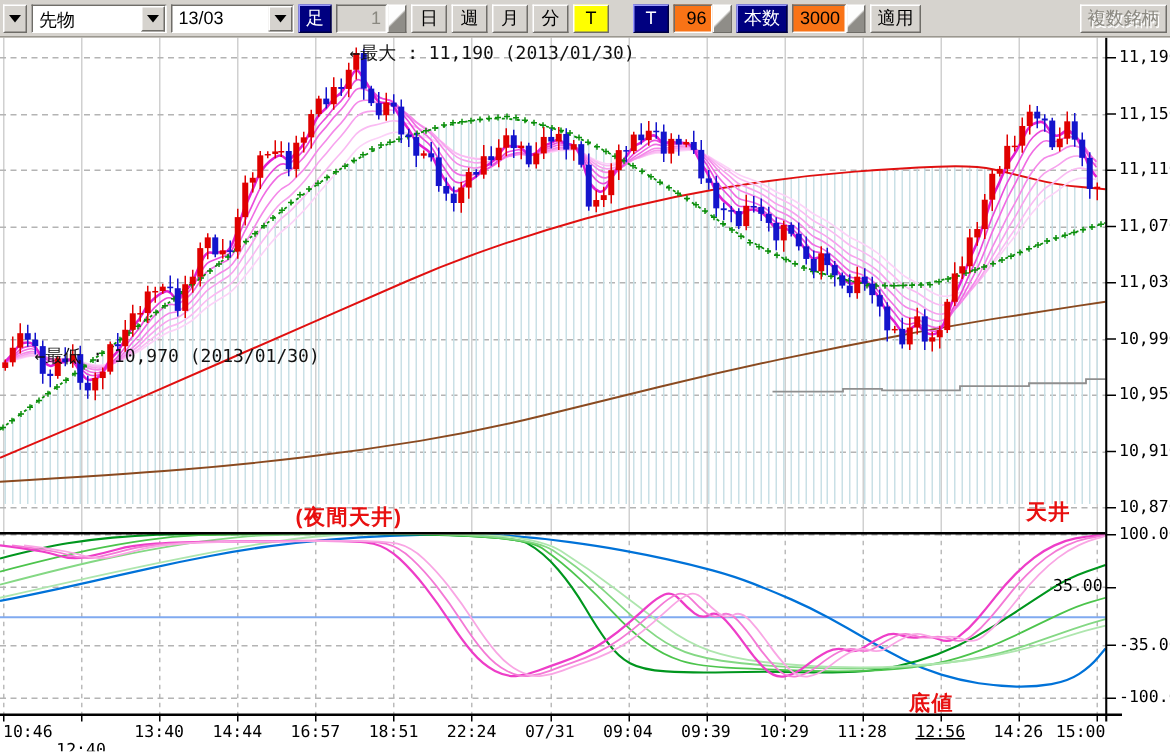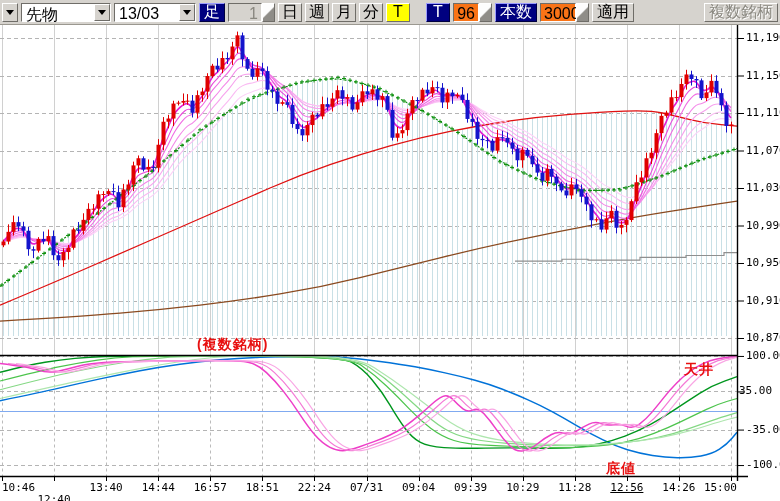--- a/index.html
+++ b/index.html
@@ -1,21 +1,21 @@
 <!DOCTYPE html>
 <html><head>
 <meta charset="utf-8">
 <style>
   html,body{margin:0;padding:0;background:#fff;}
   #app{position:relative;width:780px;height:501px;overflow:hidden;background:#fff;
        font-family:"Liberation Sans","DejaVu Sans",sans-serif;}
   
   #toolbar{position:absolute;left:0;top:0;width:780px;height:25px;background:#d6d3ce;
            border-bottom:1px solid #9b9890;display:flex;align-items:center;gap:3px;
-           padding:0 2px;box-sizing:border-box;z-index:5;font-size:16px;}
+           padding:0 2px;box-sizing:border-box;z-index:5;font-size:12px;}
   .btn{height:19px;display:inline-flex;align-items:center;justify-content:center;
        background:#d6d3ce;border:1px solid;border-color:#ffffff #6f6d68 #6f6d68 #ffffff;
        padding:0 4px;box-sizing:border-box;color:#000;white-space:nowrap;cursor:default;}
   .btn.navy{background:#000080;color:#fff;border-color:#9a9aff #000040 #000040 #9a9aff;}
   .btn.yellow{background:#ffff00;}
   .btn.disabled{color:#8a8880;text-shadow:1px 1px 0 #ffffff;}
   .combo{height:19px;display:inline-flex;background:#fff;border:1px solid;
          border-color:#6f6d68 #ffffff #ffffff #6f6d68;box-sizing:border-box;}
   .combo .val{padding:1px 4px 0 4px;min-width:10px;white-space:nowrap;}
   .drop-btn{width:16px;height:100%;background:#d6d3ce;border:1px solid;
@@ -632,37 +632,39 @@
         <line x1="367.5" y1="476" x2="367.5" y2="481" stroke="#000"></line>
         <line x1="419.5" y1="476" x2="419.5" y2="481" stroke="#000"></line>
         <line x1="471.5" y1="476" x2="471.5" y2="481" stroke="#000"></line>
         <line x1="523.5" y1="476" x2="523.5" y2="481" stroke="#000"></line>
         <line x1="575.5" y1="476" x2="575.5" y2="481" stroke="#000"></line>
         <line x1="627.5" y1="476" x2="627.5" y2="481" stroke="#000"></line>
         <line x1="679.5" y1="476" x2="679.5" y2="481" stroke="#000"></line>
         <line x1="731.5" y1="476" x2="731.5" y2="481" stroke="#000"></line>
       </svg>
 
-
-    <div class="rednote" id="night-note" style="left: 197px; top: 311px; color: rgb(232, 16, 16);">(複数銘柄)</div>
-    <div class="rednote" id="ceil-note" style="left: 684px; top: 308px; color: rgb(232, 16, 16); margin-top: 28px;">天井</div>
+    <div class="note" id="max-note" style="left:233px;top:2px">←最大 : 11,190 (2013/01/30)</div>
+    <div class="note" id="min-note" style="left:23px;top:204px">←最低 : 10,970 (2013/01/30)</div>
+
+    <div class="rednote" id="night-note" style="left: 197px; top: 311px; color: rgb(232, 16, 16);">(夜間天井)</div>
+    <div class="rednote" id="ceil-note" style="left: 684px; top: 308px; color: rgb(232, 16, 16);">天井</div>
     <div class="rednote" id="bottom-note" style="left: 606px; top: 435px; color: rgb(232, 16, 16);">底値</div>
 
     <div id="ylabels">
         <div class="axlab" style="left: 746px; top: 7px;">11,190</div>
         <div class="axlab" style="left: 746px; top: 44.5px;">11,150</div>
         <div class="axlab" style="left: 746px; top: 82px;">11,110</div>
         <div class="axlab" style="left: 746px; top: 119.5px;">11,070</div>
         <div class="axlab" style="left: 746px; top: 157px;">11,030</div>
         <div class="axlab" style="left: 746px; top: 194.5px;">10,990</div>
         <div class="axlab" style="left: 746px; top: 232px;">10,950</div>
         <div class="axlab" style="left: 746px; top: 269.5px;">10,910</div>
         <div class="axlab" style="left: 746px; top: 307px;">10,870</div>
         <div class="axlab" style="left: 746px; top: 324.95px;">100.00</div>
-        <div class="axlab" style="left: 702px; top: 360.408px; margin-left: 37px;">35.00</div>
+        <div class="axlab" style="left: 702px; top: 360.408px;">35.00</div>
         <div class="axlab" style="left: 746px; top: 398.592px;">-35.00</div>
         <div class="axlab" style="left: 746px; top: 434.05px;">-100.00</div>
       </div>
     <div id="xlabels">
         <div class="axlab" style="top: 457px; left: 2px;">10:46</div>
         <div class="axlab" style="top: 457px; left: 54.0714px; transform: translateX(-50%); margin-top: 12px;">12:40</div>
         <div class="axlab" style="top: 457px; left: 106.143px; transform: translateX(-50%);">13:40</div>
         <div class="axlab" style="top: 457px; left: 158.214px; transform: translateX(-50%);">14:44</div>
         <div class="axlab" style="top: 457px; left: 210.286px; transform: translateX(-50%);">16:57</div>
         <div class="axlab" style="top: 457px; left: 262.357px; transform: translateX(-50%); text-align: center;">18:51</div>

